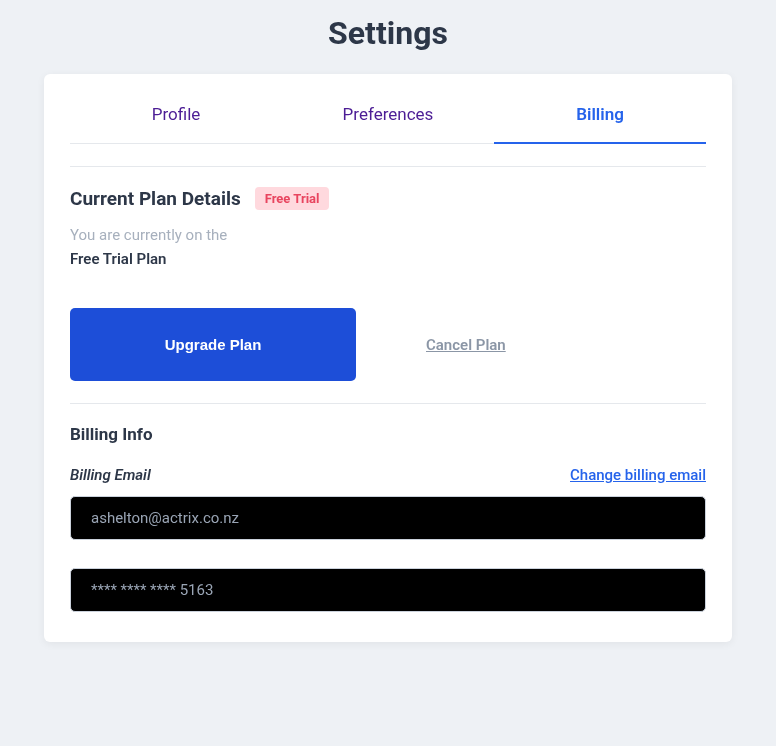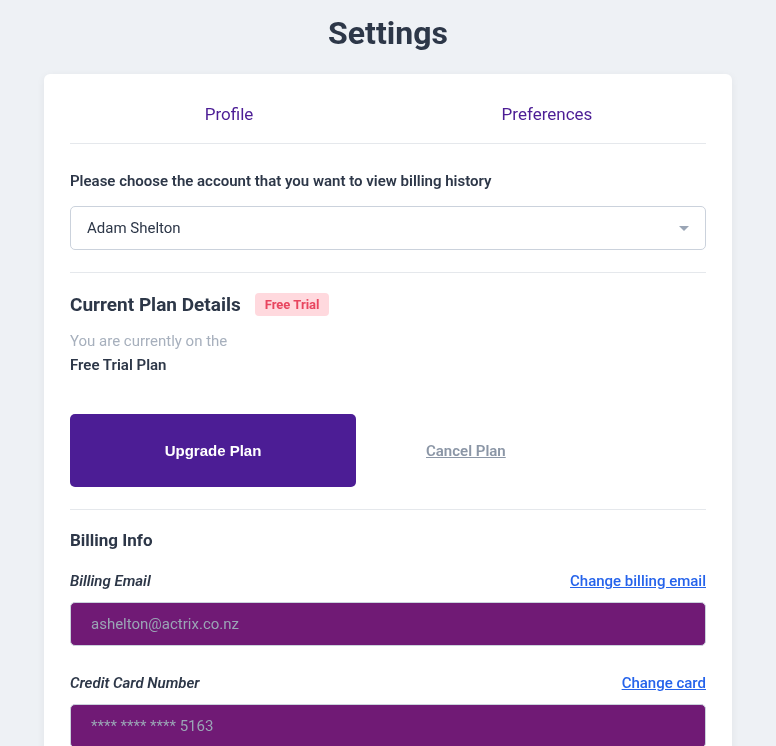--- a/index.html
+++ b/index.html
@@ -118,21 +118,21 @@
       color: #2d3748;
       margin-top: 6px;
     }
     .plan-actions {
       display: flex;
       align-items: center;
       gap: 70px;
       margin-top: 40px;
     }
     .btn-primary {
-      background: #4c1d95;
+      background: #1d4ed8;
       color: #ffffff;
       border: none;
       border-radius: 5px;
       padding: 28px 0;
       width: 286px;
       font-size: 15px;
       font-weight: 700;
       cursor: pointer;
     }
     .btn-link-gray {
@@ -162,21 +162,21 @@
     }
     .change-link {
       color: #2563eb;
       font-size: 15px;
       font-weight: 500;
       text-decoration: underline;
       cursor: pointer;
     }
     .input-display {
       width: 100%;
-      background: #701a75;
+      background: #000000;
       border: 1px solid #cbd2dc;
       border-radius: 5px;
       padding: 12px 20px;
       font-size: 15px;
       color: #9aa5b5;
       margin-top: 12px;
     }
     .field-block {
       margin-top: 28px;
     }
@@ -189,31 +189,23 @@
 </head>
 <body>
 
 <h1 class="page-title">Settings</h1>
 
 <div class="card">
 
   <div class="tabs">
     <div class="tab">Profile</div>
     <div class="tab">Preferences</div>
+    <div class="tab active">Billing</div>
   </div>
 
-  <div class="section">
-    <div class="instruction">Please choose the account that you want to view billing history</div>
-    <div class="select-wrap">
-      <div class="select-box">
-        <span>Adam Shelton</span>
-        <span class="caret"></span>
-      </div>
-    </div>
-  </div>
 
   <hr class="divider">
 
   <div class="section">
     <div class="plan-header">
       <h2>Current Plan Details</h2>
       <span class="badge">Free Trial</span>
     </div>
     <div class="plan-desc-1">You are currently on the</div>
     <div class="plan-desc-2">Free Trial Plan</div>
@@ -228,21 +220,17 @@
   <div class="section">
     <h2 class="billing-info-title">Billing Info</h2>
 
     <div class="field-row">
       <span class="field-label">Billing Email</span>
       <span class="change-link">Change billing email</span>
     </div>
     <div class="input-display">ashelton@actrix.co.nz</div>
 
     <div class="field-block">
-      <div class="field-block-row">
-        <span class="field-label">Credit Card Number</span>
-        <span class="change-link">Change card</span>
-      </div>
       <div class="input-display">**** **** **** 5163</div>
     </div>
   </div>
 
 </div>
 
 </body></html>

